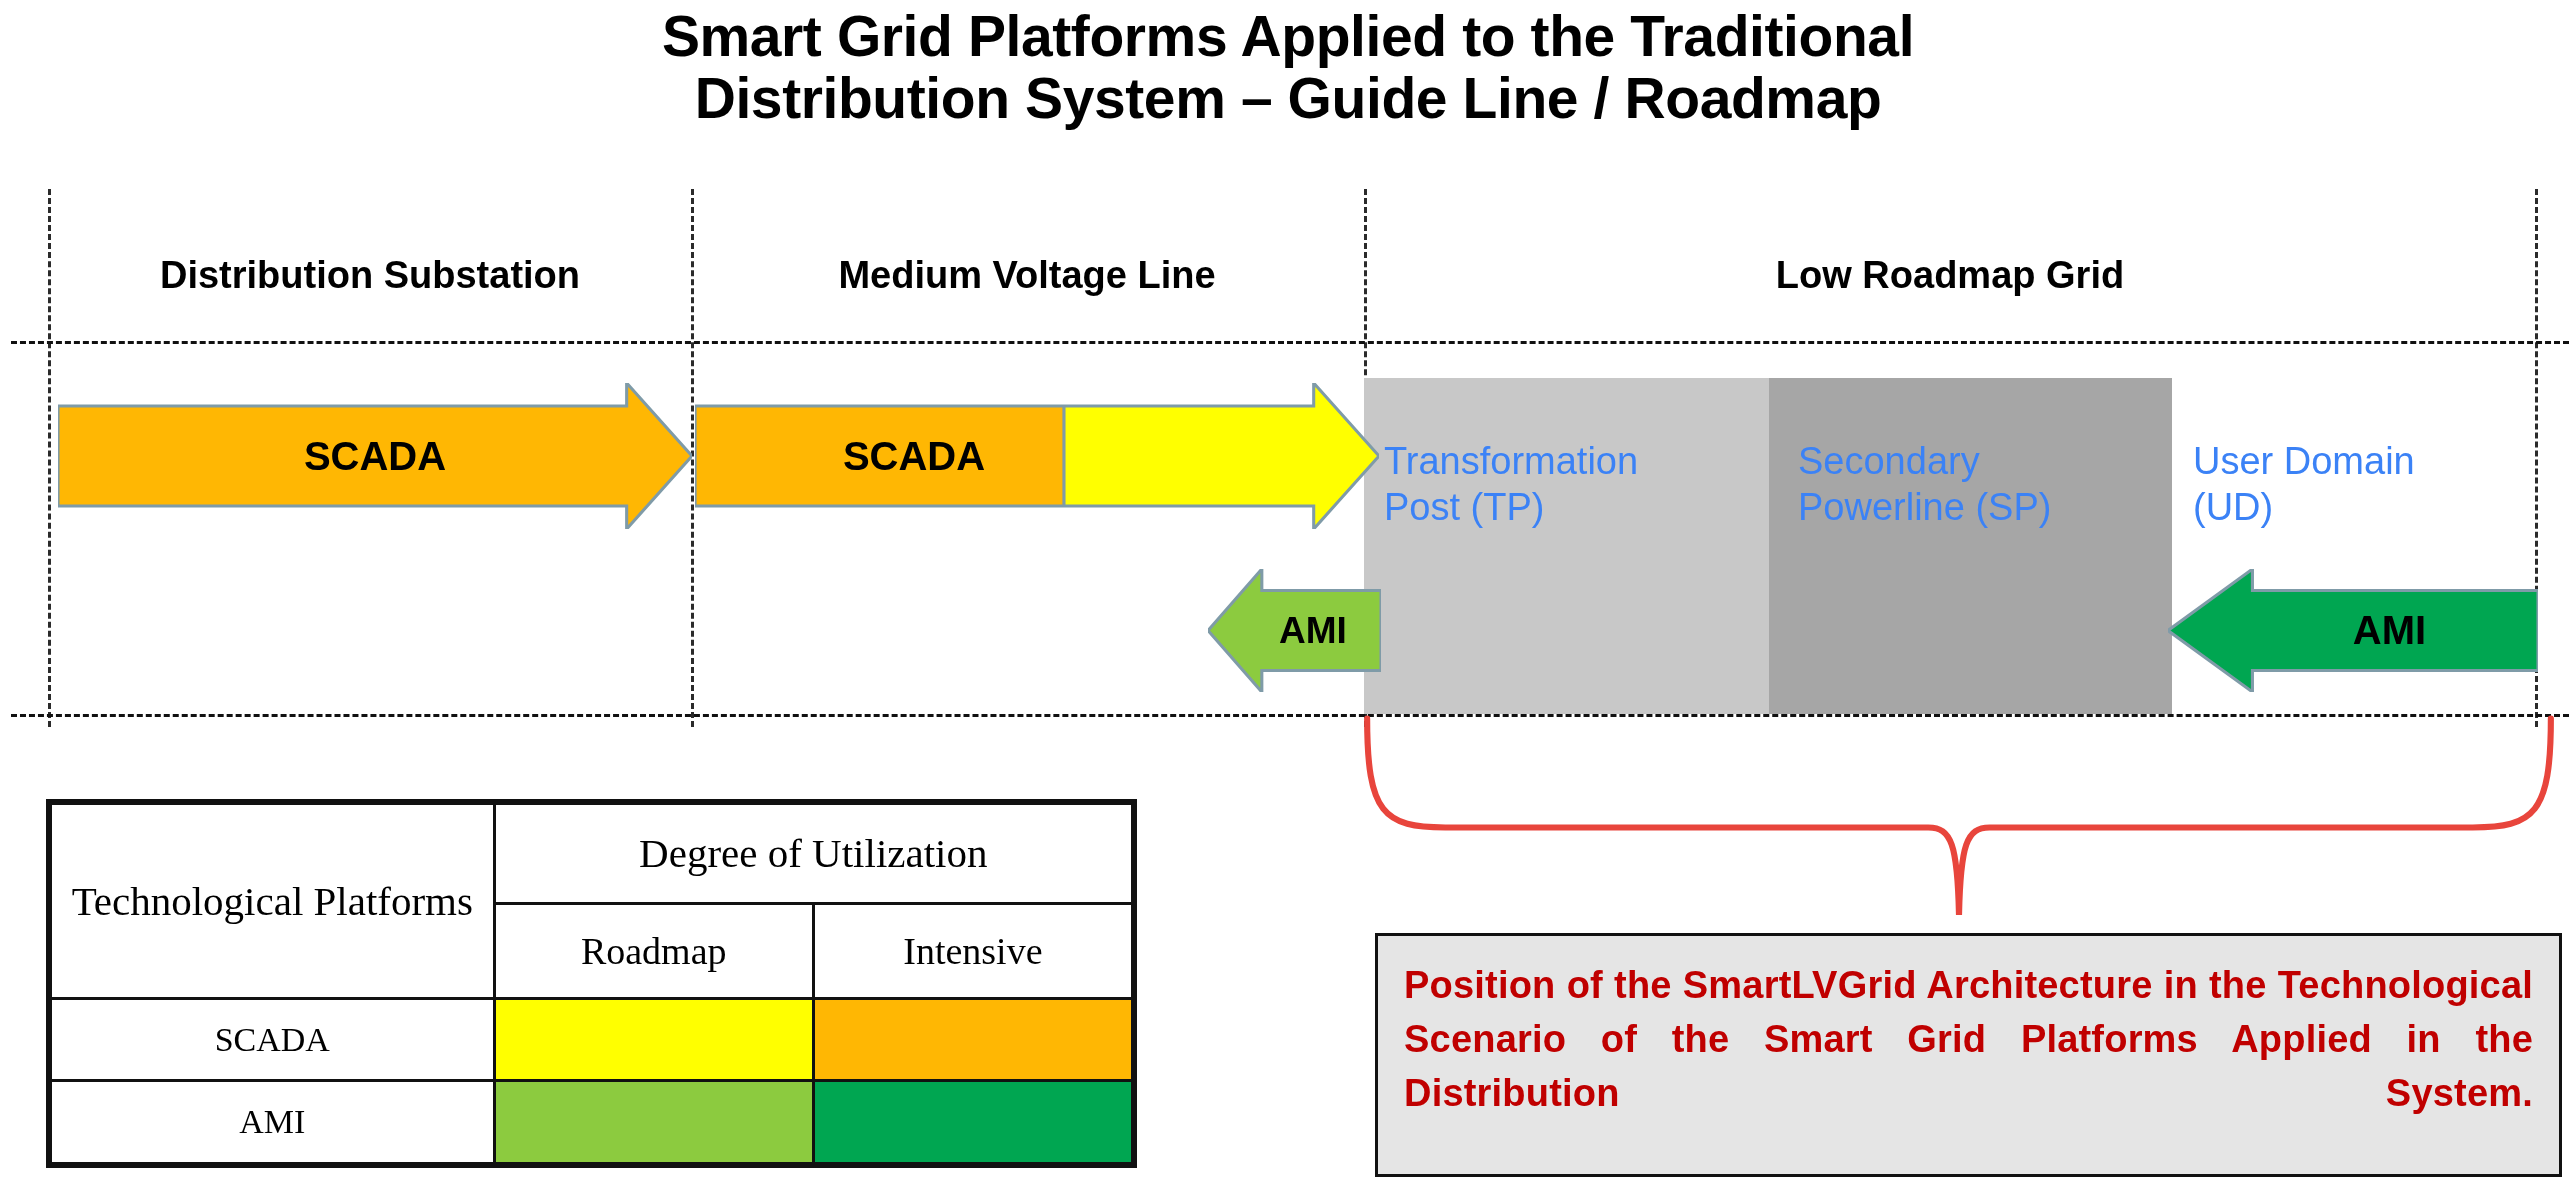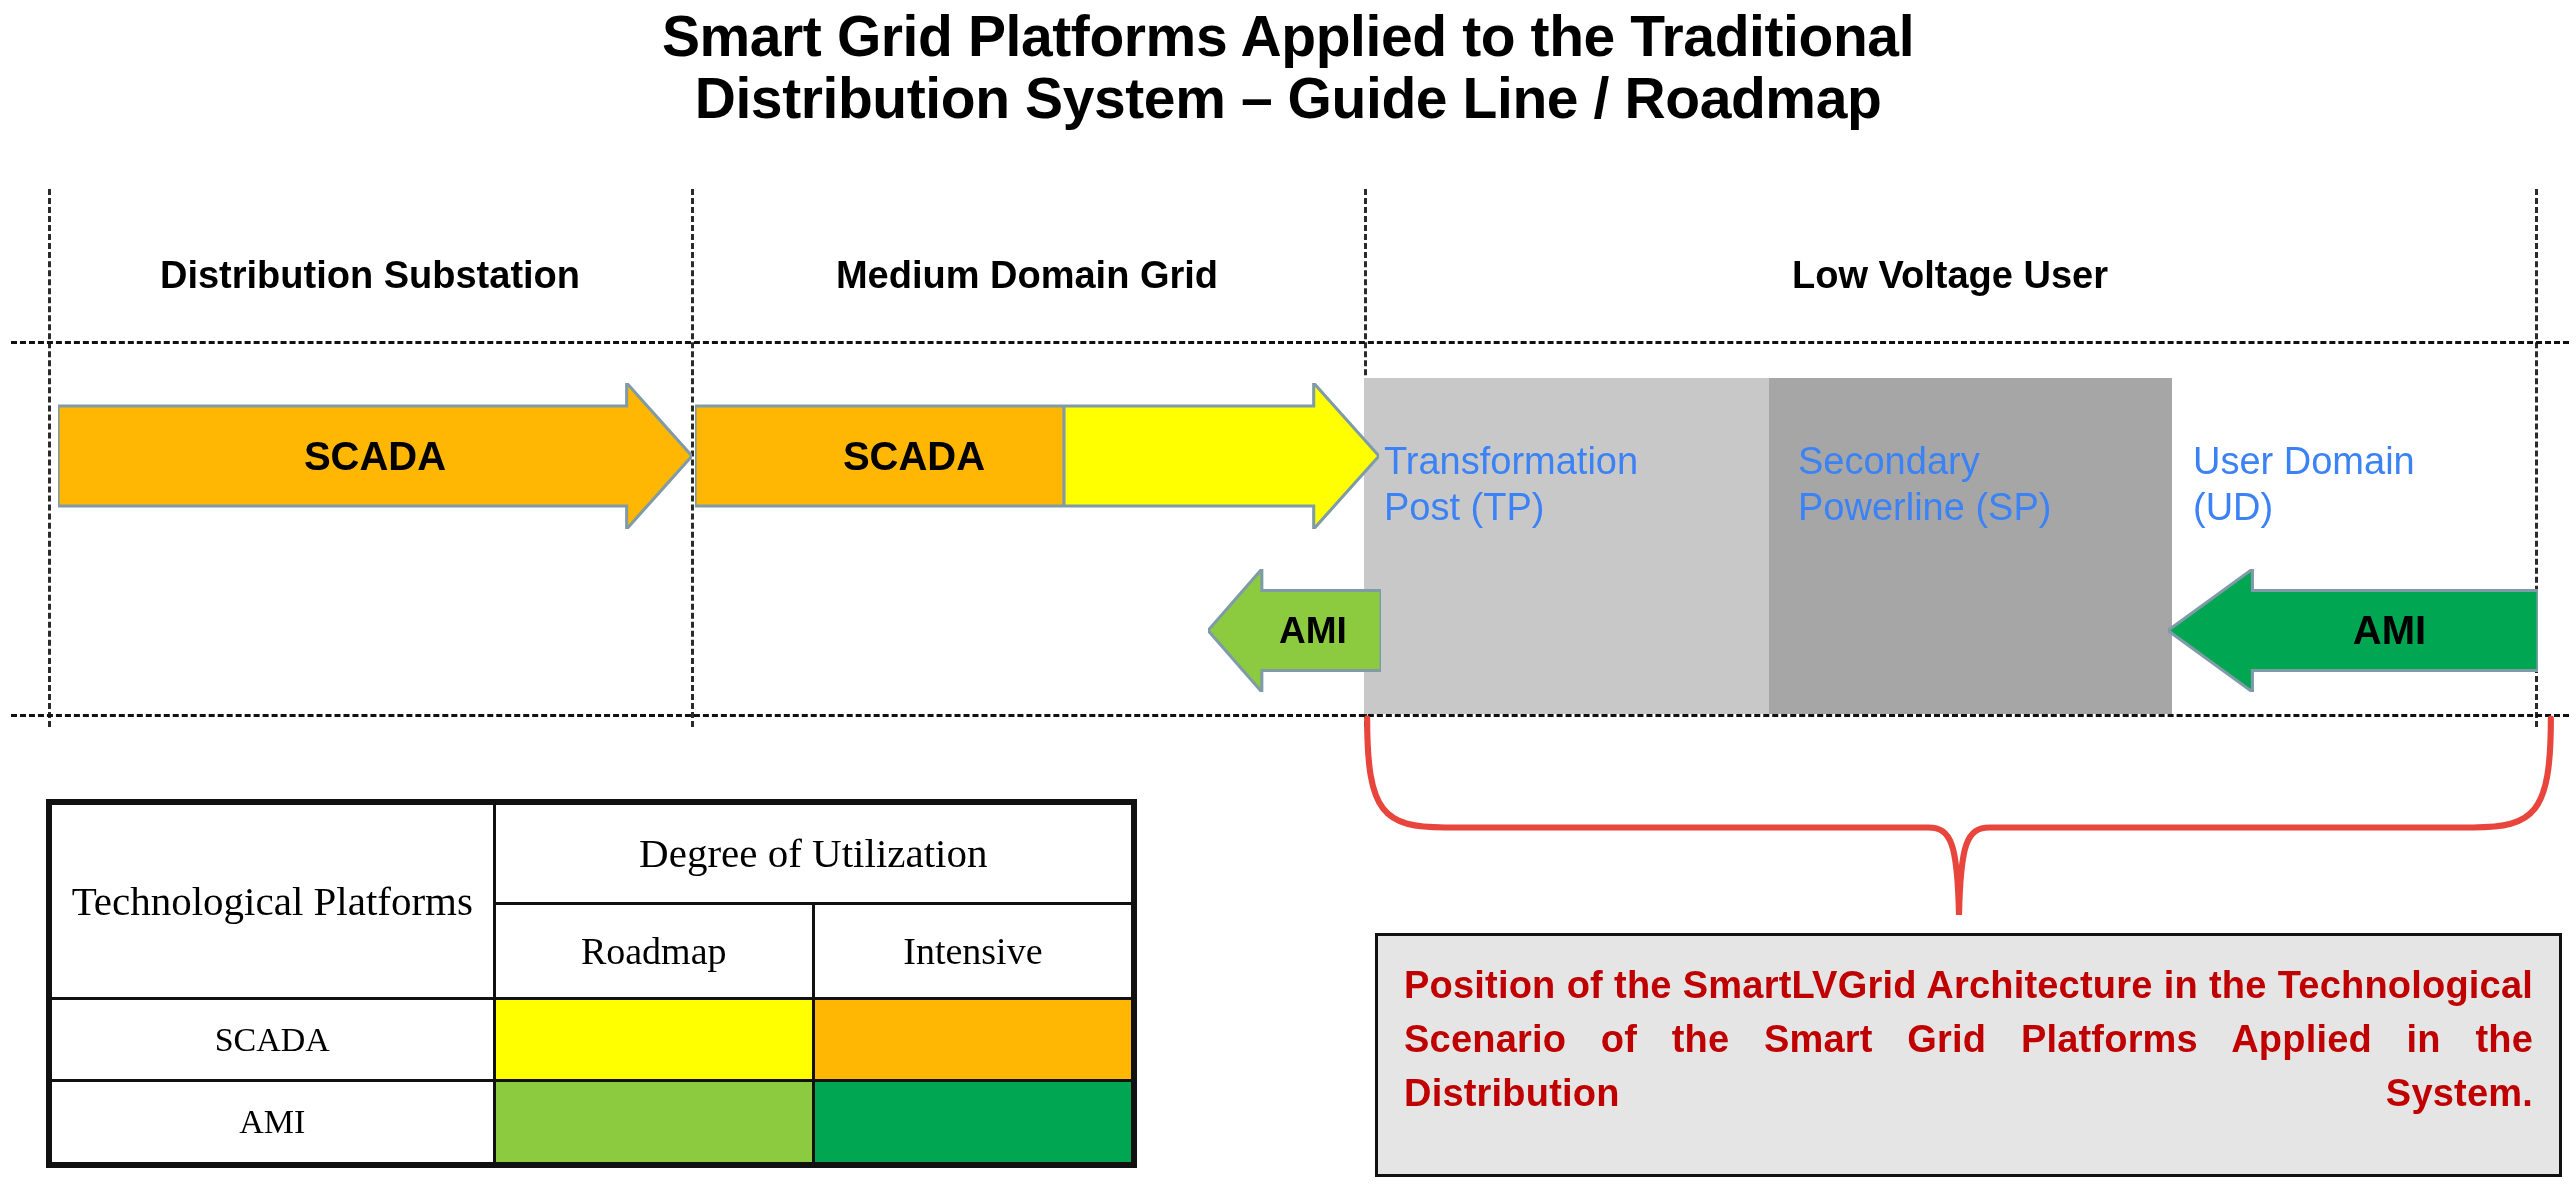--- a/index.html
+++ b/index.html
@@ -137,24 +137,24 @@
   <div class="vline" style="left:1364px;top:189px; height:538px;"></div>
   <div class="vline" style="left:2535px;top:189px; height:538px;"></div>
 
   <div class="hline" style="left:10.8px; top:341px; width:2558px;"></div>
   <div class="hline" style="left:10.8px; top:714px; width:2558px;"></div>
 
   <div class="zone-label" style="left:48px; width:644px;">
     <span>Distribution Substation</span>
   </div>
   <div class="zone-label" style="left:691px; width:672px;">
-    <span>Medium Domain Grid</span>
+    <span>Medium Voltage Line</span>
   </div>
   <div class="zone-label" style="left:1364px; width:1172px;">
-    <span>Low Voltage User</span>
+    <span>Low Roadmap Grid</span>
   </div>
 
   <div class="graybox" style="left:1364px; top:378px; width:405px; height:336px; background:#C8C8C8;"></div>
   <div class="graybox" style="left:1769px; top:378px; width:403px; height:336px; background:#A6A6A6;"></div>
 
   <div class="domain-label" style="left:1384px; top:438px; width:384px;">Transformation
 Post (TP)</div>
   <div class="domain-label" style="left:1798px; top:438px; width:384px;">Secondary
 Powerline (SP)</div>
   <div class="domain-label" style="left:2193px; top:438px; width:369px;">User Domain

